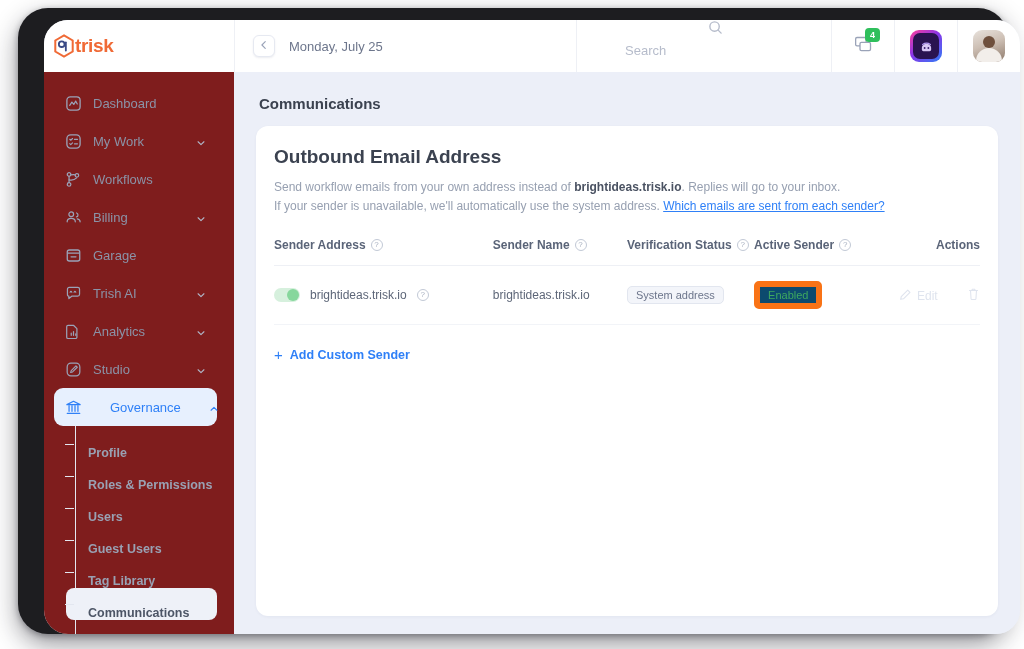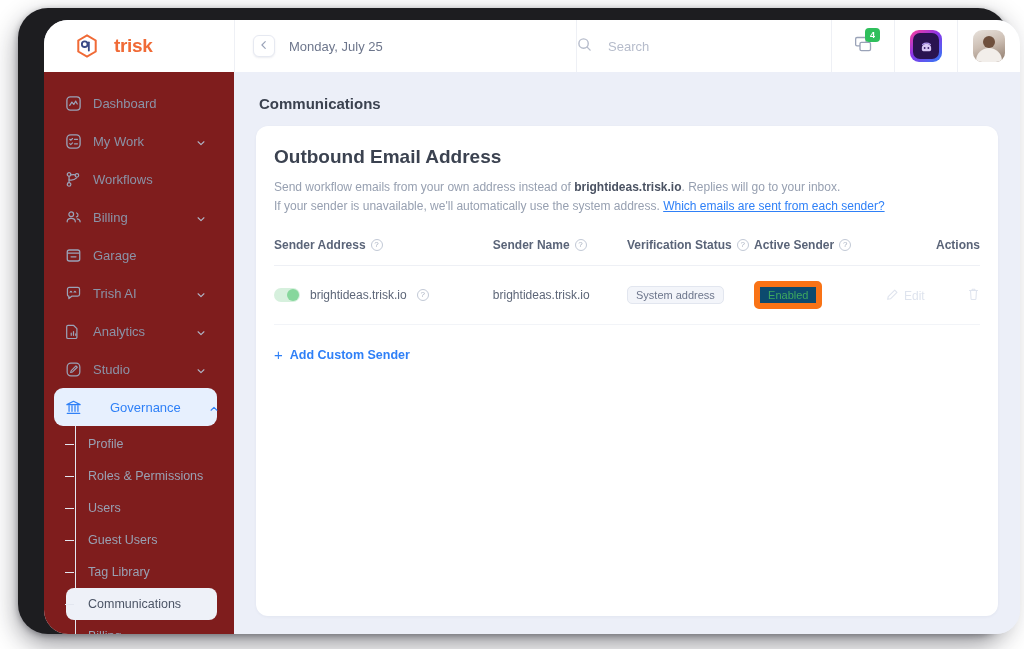--- a/index.html
+++ b/index.html
@@ -37,22 +37,22 @@
     height: 52px;
     background: #ffffff;
     display: flex;
     align-items: stretch;
     flex: 0 0 52px;
   }
   .brand {
     width: 190px;
     display: flex;
     align-items: center;
-    padding-left: 32px;
-    gap: 16px;
+    padding-left: 9px;
+    gap: 0;
   }
   .brand-mark { width: 22px; height: 24px; flex: 0 0 22px; }
   .brand-name {
     font-size: 19px;
     font-weight: 700;
     color: #f06a36;
     letter-spacing: -0.3px;
   }
   .topbar-mid {
     flex: 1;
@@ -72,23 +72,25 @@
     color: #9aa3b8;
     font-size: 11px;
     cursor: pointer;
   }
   .datelabel { font-size: 13px; color: #6d768c; }
 
   .topbar-search {
     width: 255px;
     display: flex;
     align-items: center;
-    gap: 16px;
+    gap: 4px;
+    padding-left: 22px;
     border-left: 1px solid #eef0f5;
     color: #b6bccb;
+    flex-direction: column;
   }
   .topbar-search input {
     border: 0; outline: 0;
     font-size: 13px;
     color: #6d768c;
     font-family: "Liberation Sans", sans-serif;
     background: transparent;
     width: 180px;
   }
   .topbar-search input::placeholder { color: #b6bccb; }
@@ -187,26 +189,27 @@
     position: absolute;
     left: 31px; top: -2px; bottom: 17px;
     width: 1px;
     background: #e3e7f0;
   }
   .sub-item {
     height: 32px;
     margin: 0 10px 0 22px;
     border-radius: 8px;
     display: flex;
-    align-items: center;
+    align-items: flex-end;
     padding-left: 22px;
     font-size: 12.5px;
     color: #99a1b3;
     cursor: pointer;
     position: relative;
+    font-weight: bold;
   }
   .sub-item::before {
     content: "";
     position: absolute;
     left: -1px; top: 50%;
     width: 9px; height: 1px;
     background: #e3e7f0;
   }
   .sub-item.active {
     background: #eef1f8;
@@ -344,21 +347,21 @@
     border: 6px solid #f97316;
     color: #3ea85f;
   }
   .actions-cell { text-align: right; white-space: nowrap; }
   .act-edit {
     display: inline-flex;
     align-items: center;
     gap: 5px;
     color: #dfe4ee;
     font-size: 12px;
-    margin-right: 39px;
+    margin-right: 26px;
     cursor: default;
   }
   .act-del { color: #dfe4ee; display: inline-block; cursor: default; }
 
   .add-row {
     margin-top: 22px;
     display: inline-flex;
     align-items: center;
     gap: 7px;
     color: #2f80f7;

